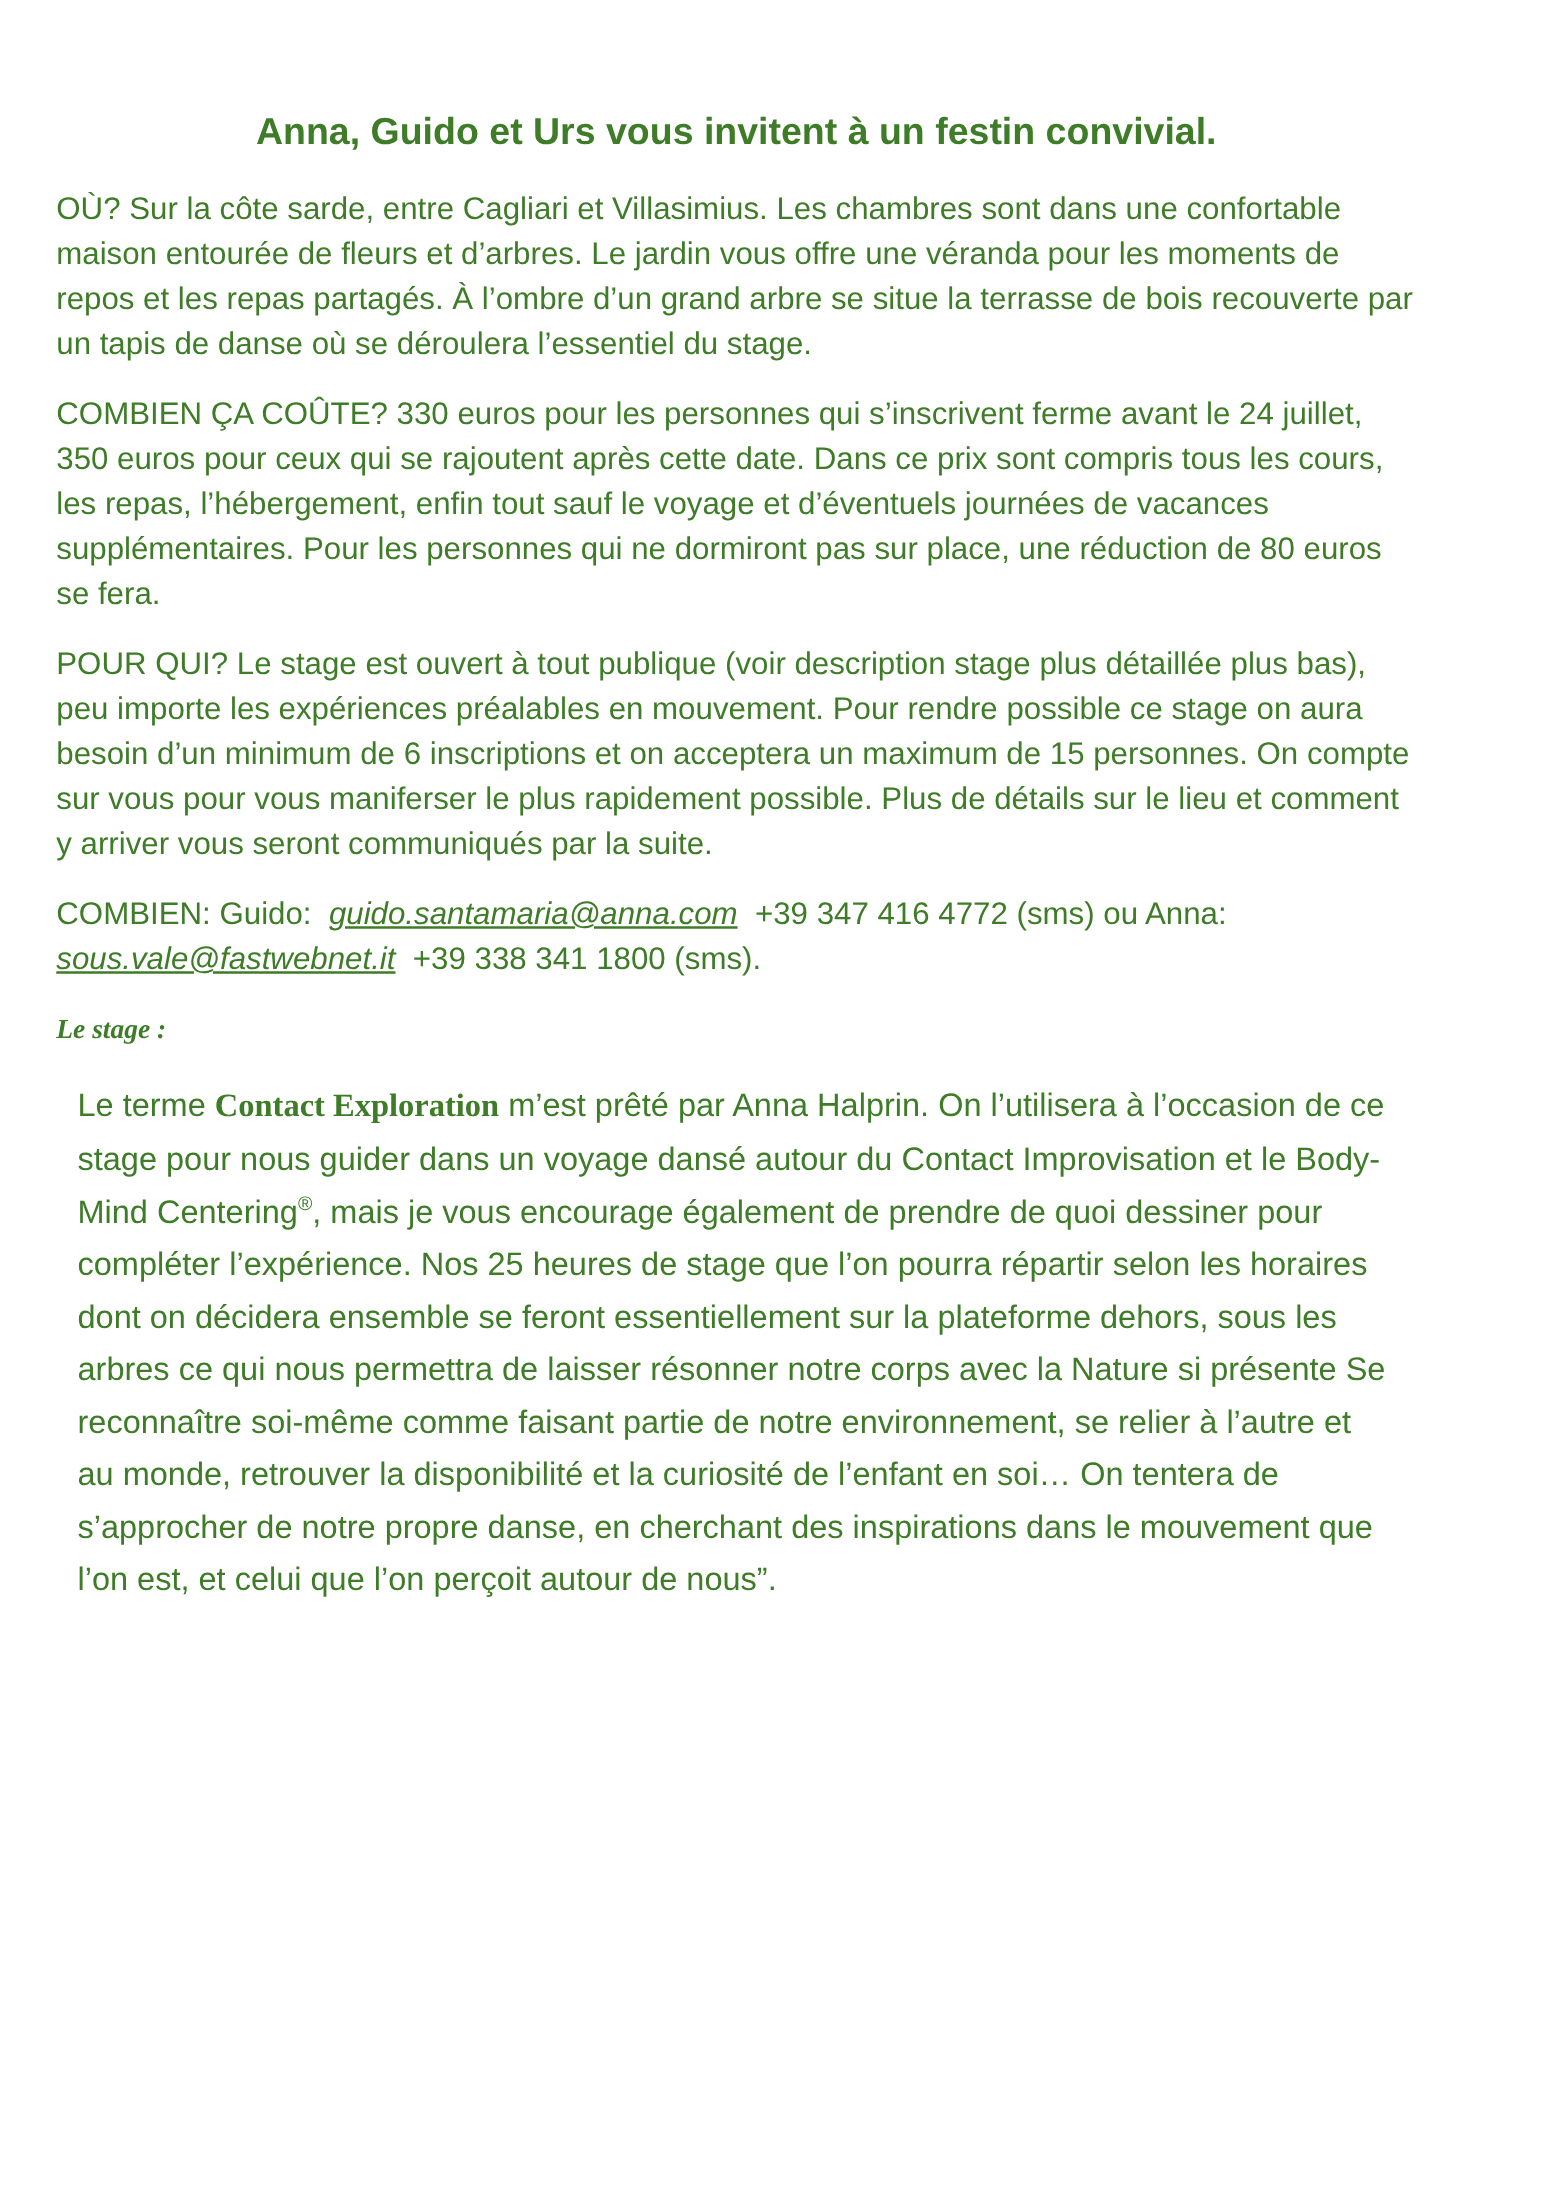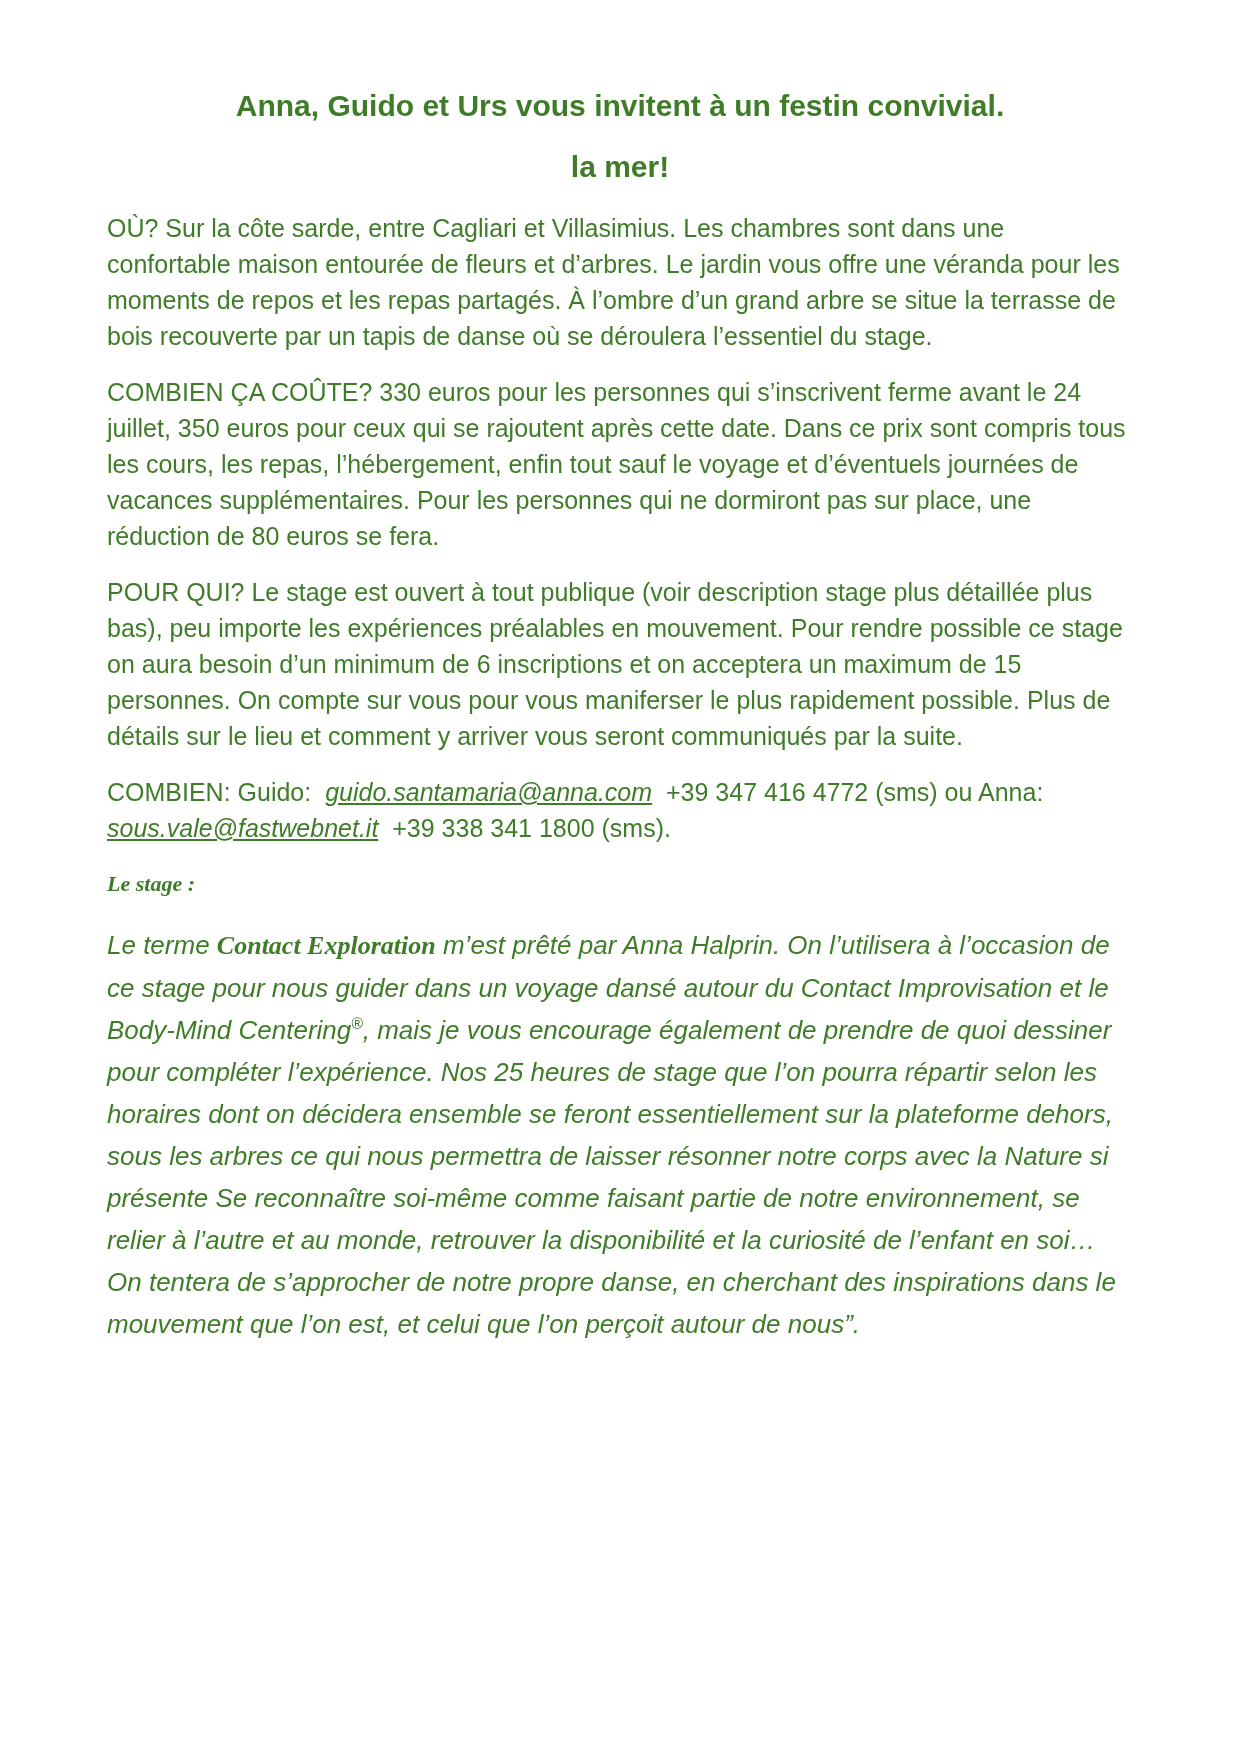--- a/index.html
+++ b/index.html
@@ -6,21 +6,21 @@
     margin: 0;
     padding: 0;
     background: #ffffff;
   }
   .page {
     position: relative;
     width: 1239px;
     height: 1754px;
     background: #ffffff;
     box-sizing: border-box;
-    padding: 88px 106px 40px 107px;
+    padding: 88px 106px 40px 45px;
     font-family: "Liberation Sans", sans-serif;
     color: var(--ink, #3e7c28);
     overflow: hidden;
   }
   .title-line {
     text-align: center;
     font-weight: bold;
     font-size: 30px;
     line-height: 36px;
     margin: 0 0 25px 0;
@@ -41,42 +41,40 @@
   }
   .stage-heading {
     font-family: "Liberation Serif", serif;
     font-style: italic;
     font-weight: bold;
     font-size: 22px;
     line-height: 36px;
     margin: 0 0 22px 0;
   }
   .stage-body {
-    font-style: italic;
     font-size: 26px;
     line-height: 42px;
-    margin: 0;
+    margin: 17px;
   }
   .serif-bold {
     font-family: "Liberation Serif", serif;
     font-weight: bold;
   }
   .reg-mark {
     font-size: 60%;
     vertical-align: super;
     line-height: 0;
   }
 </style>
 </head>
 <body>
 
 <div class="page">
 
   <div class="title-line">Anna, Guido et Urs vous invitent à un festin convivial.</div>
-  <div class="title-line">la mer!</div>
 
 
   <p class="body">OÙ? Sur la côte sarde, entre Cagliari et Villasimius. Les chambres sont dans une confortable maison entourée de fleurs et d’arbres. Le jardin vous offre une véranda pour les moments de repos et les repas partagés. À l’ombre d’un grand arbre se situe la terrasse de bois recouverte par un tapis de danse où se déroulera l’essentiel du stage.</p>
 
   <p class="body">COMBIEN ÇA COÛTE? 330 euros pour les personnes qui s’inscrivent ferme avant le 24 juillet, 350 euros pour ceux qui se rajoutent après cette date. Dans ce prix sont compris tous les cours, les repas, l’hébergement, enfin tout sauf le voyage et d’éventuels journées de vacances supplémentaires. Pour les personnes qui ne dormiront pas sur place, une réduction de 80 euros se fera.</p>
 
   <p class="body">POUR QUI? Le stage est ouvert à tout publique (voir description stage plus détaillée plus bas), peu importe les expériences préalables en mouvement. Pour rendre possible ce stage on aura besoin d’un minimum de 6 inscriptions et on acceptera un maximum de 15 personnes. On compte sur vous pour vous maniferser le plus rapidement possible. Plus de détails sur le lieu et comment y arriver vous seront communiqués par la suite.</p>
 
   <p class="body contacts"><span>COMBIEN: Guido:  </span><a class="email" href="#">guido.santamaria@anna.com</a><span>  +39 347 416 4772 (sms) ou Anna: </span><a class="email" href="#">sous.vale@fastwebnet.it</a><span>  +39 338 341 1800 (sms).</span></p>
 

